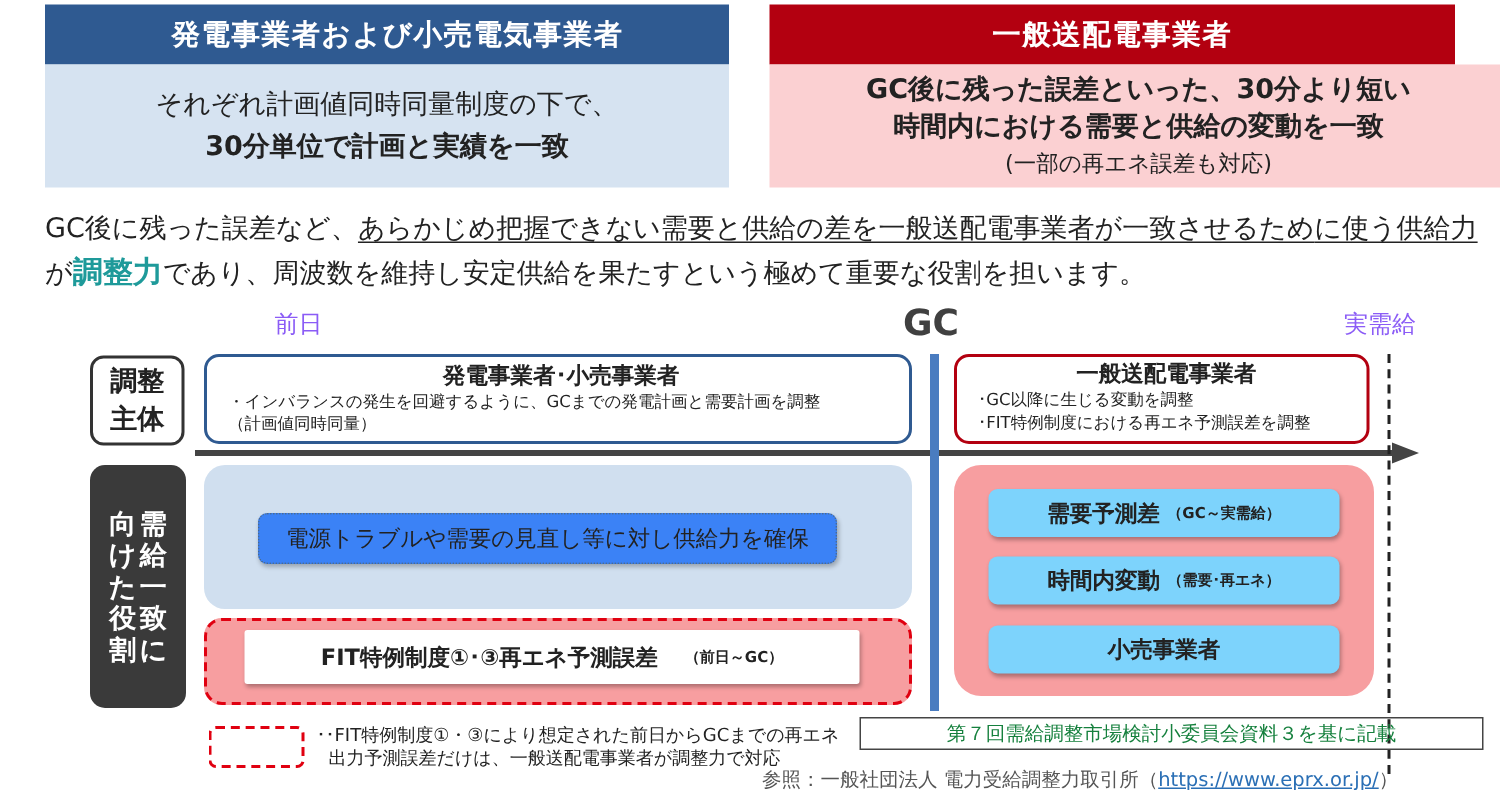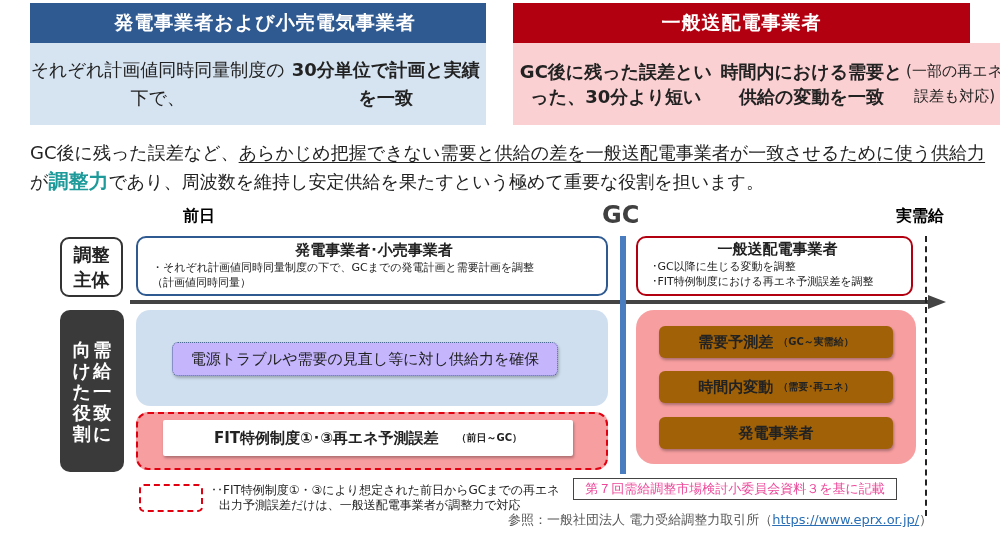--- a/index.html
+++ b/index.html
@@ -2,35 +2,35 @@
 <html><head>
 <meta charset="utf-8">
 <style>
   * { box-sizing: border-box; margin: 0; padding: 0; }
   html, body { width: 1000px; height: 540px; background: #ffffff; overflow: hidden; }
   body { position: relative; font-family: "DejaVu Sans", "Liberation Sans", sans-serif; color: #222; }
   .abs { position: absolute; }
 
   
   .panel-head { display: flex; align-items: center; justify-content: center; color: #fff; font-weight: bold; font-size: 19px; letter-spacing: 1px; }
-  .panel-body { display: flex; flex-direction: row; align-items: center; justify-content: center; text-align: center; color: #222; }
+  .panel-body { display: flex; flex-direction: column; align-items: center; justify-content: center; text-align: center; color: #222; }
   .left-head { left: 30px; top: 3px; width: 456px; height: 40px; background: #2f5a91; padding-left: 14px; }
   .left-body { left: 30px; top: 43px; width: 456px; height: 82px; background: #d6e3f1; font-size: 18px; line-height: 28px; }
   .right-head { left: 513px; top: 3px; width: 457px; height: 40px; background: #b30010; }
   .right-body { left: 513px; top: 43px; width: 492px; height: 82px; background: #fbd0d2; font-size: 18px; line-height: 25px; }
   .b { font-weight: bold; }
   .small-line { font-size: 15px; }
 
   
   .statement { left: 30px; top: 138px; width: 960px; font-size: 18px; line-height: 29px; color: #222; }
   .statement u { text-decoration: underline; text-underline-offset: 3px; }
   .teal { color: #1e9a9a; font-weight: bold; font-size: 20px; }
 
   
-  .t-label { font-size: 16px; font-weight: bold; color: #000000; }
+  .t-label { font-size: 16px; font-weight: normal; color: #8b5cf6; }
   .gc-label { font-size: 24px; font-weight: bold; color: #404040; }
 
   
   .side-box-1 { left: 60px; top: 237px; width: 63px; height: 60px; border: 2.5px solid #333; border-radius: 9px; display: flex; flex-direction: column; align-items: center; justify-content: center; font-size: 18px; font-weight: bold; line-height: 25px; background: #fff; }
   .side-box-2 { left: 60px; top: 310px; width: 64px; height: 162px; background: #3a3a3a; border-radius: 10px; display: flex; flex-direction: row-reverse; justify-content: center; align-items: center; gap: 2px; color: #fff; font-size: 18px; font-weight: bold; }
   .vcol { display: flex; flex-direction: column; align-items: center; line-height: 21px; }
 
   
   .actor-left { left: 136px; top: 236px; width: 472px; height: 60px; border: 2.5px solid #2f5a91; border-radius: 10px; background: #fff; padding: 3px 10px 0 14px; }
   .actor-right { left: 636px; top: 236px; width: 277px; height: 60px; border: 2.5px solid #b30010; border-radius: 10px; background: #fff; padding: 2px 8px 0 14px; }
@@ -38,33 +38,33 @@
   .actor-line { font-size: 11px; line-height: 15px; color: #222; }
 
   
   .axis { left: 130px; top: 300px; width: 800px; height: 4px; background: #444; }
   .arrow-head { left: 928px; top: 295px; width: 0; height: 0; border-top: 7px solid transparent; border-bottom: 7px solid transparent; border-left: 18px solid #444; }
   .gc-line { left: 620px; top: 236px; width: 6px; height: 238px; background: #4a7cc0; }
   .actual-line { left: 925px; top: 236px; width: 0; height: 280px; border-left: 2px dashed #222; }
 
   
   .blue-area { left: 136px; top: 310px; width: 472px; height: 96px; background: #d0dfef; border-radius: 14px; }
-  .blue-inner { left: 172px; top: 342px; width: 386px; height: 34px; background: #c4b5fd; border: 1.5px dotted #4a6a90; border-radius: 6px; display: flex; align-items: center; justify-content: center; font-size: 15px; box-shadow: 1px 2px 3px rgba(0,0,0,0.25); }
+  .blue-inner { left: 172px; top: 342px; width: 386px; height: 34px; background: #3b82f6; border: 1.5px dotted #4a6a90; border-radius: 6px; display: flex; align-items: center; justify-content: center; font-size: 15px; box-shadow: 1px 2px 3px rgba(0,0,0,0.25); }
   .red-dash-area { left: 136px; top: 412px; width: 472px; height: 58px; background: #f79ea0; border: 2.5px dashed #e00010; border-radius: 12px; }
   .red-inner { left: 163px; top: 420px; width: 410px; height: 36px; background: #fff; border-radius: 2px; display: flex; align-items: center; justify-content: center; font-size: 15px; font-weight: bold; box-shadow: 1px 2px 3px rgba(0,0,0,0.3); }
   .red-inner .sm { font-size: 10px; font-weight: bold; margin-left: 18px; }
 
   .pink-area { left: 636px; top: 310px; width: 280px; height: 154px; background: #f79ea0; border-radius: 18px; }
-  .pink-item { left: 659px; width: 234px; height: 32px; background: #a16207; border-radius: 6px; display: flex; align-items: center; justify-content: center; font-size: 15px; font-weight: bold; box-shadow: 1px 2px 3px rgba(0,0,0,0.3); }
+  .pink-item { left: 659px; width: 234px; height: 32px; background: #7dd3fc; border-radius: 6px; display: flex; align-items: center; justify-content: center; font-size: 15px; font-weight: bold; box-shadow: 1px 2px 3px rgba(0,0,0,0.3); }
   .pink-item .sm { font-size: 10px; font-weight: bold; margin-left: 5px; }
 
   
   .legend-box { left: 139px; top: 484px; width: 64px; height: 28px; border: 2.5px dashed #e00010; border-radius: 5px; }
   .legend-text { left: 211px; top: 483px; font-size: 12px; line-height: 15px; color: #222; }
-  .source-box { left: 573px; top: 478px; width: 324px; height: 22px; border: 1.5px solid #444; display: flex; align-items: center; justify-content: center; font-size: 13px; color: #ec4899; }
+  .source-box { left: 573px; top: 478px; width: 416px; height: 22px; border: 1.5px solid #444; display: flex; align-items: center; justify-content: center; font-size: 13px; color: #15803d; }
   .ref { left: 508px; top: 511px; font-size: 13px; color: #555; }
   .ref a { color: #2a6fb5; text-decoration: underline; }
 </style>
 </head>
 <body>
 
 <div class="abs panel-head left-head">
   <span>発電事業者および小売電気事業者</span>
 </div>
 <div class="abs panel-body left-body">
@@ -105,21 +105,21 @@
     <span>向</span>
     <span>け</span>
     <span>た</span>
     <span>役</span>
     <span>割</span>
   </div>
 </div>
 
 <div class="abs actor-left">
   <div class="actor-title">発電事業者･小売事業者</div>
-  <div class="actor-line">・それぞれ計画値同時同量制度の下で、GCまでの発電計画と需要計画を調整</div>
+  <div class="actor-line">・インバランスの発生を回避するように、GCまでの発電計画と需要計画を調整</div>
   <div class="actor-line">（計画値同時同量）</div>
 </div>
 <div class="abs actor-right">
   <div class="actor-title">一般送配電事業者</div>
   <div class="actor-line">･GC以降に生じる変動を調整</div>
   <div class="actor-line">･FIT特例制度における再エネ予測誤差を調整</div>
 </div>
 
 <div class="abs blue-area"></div>
 <div class="abs blue-inner">
@@ -134,21 +134,21 @@
 <div class="abs pink-area"></div>
 <div class="abs pink-item" style="top:326px;">
   <span>需要予測差</span>
     <span class="sm">（GC～実需給）</span>
 </div>
 <div class="abs pink-item" style="top:371px;">
   <span>時間内変動</span>
     <span class="sm">（需要･再エネ）</span>
 </div>
 <div class="abs pink-item" style="top:417px;">
-  <span>発電事業者</span>
+  <span>小売事業者</span>
 </div>
 
 <div class="abs axis"></div>
 <div class="abs arrow-head"></div>
 <div class="abs gc-line"></div>
 <div class="abs actual-line"></div>
 
 <div class="abs legend-box"></div>
 <div class="abs legend-text">
   <div>･･FIT特例制度①・③により想定された前日からGCまでの再エネ</div>

